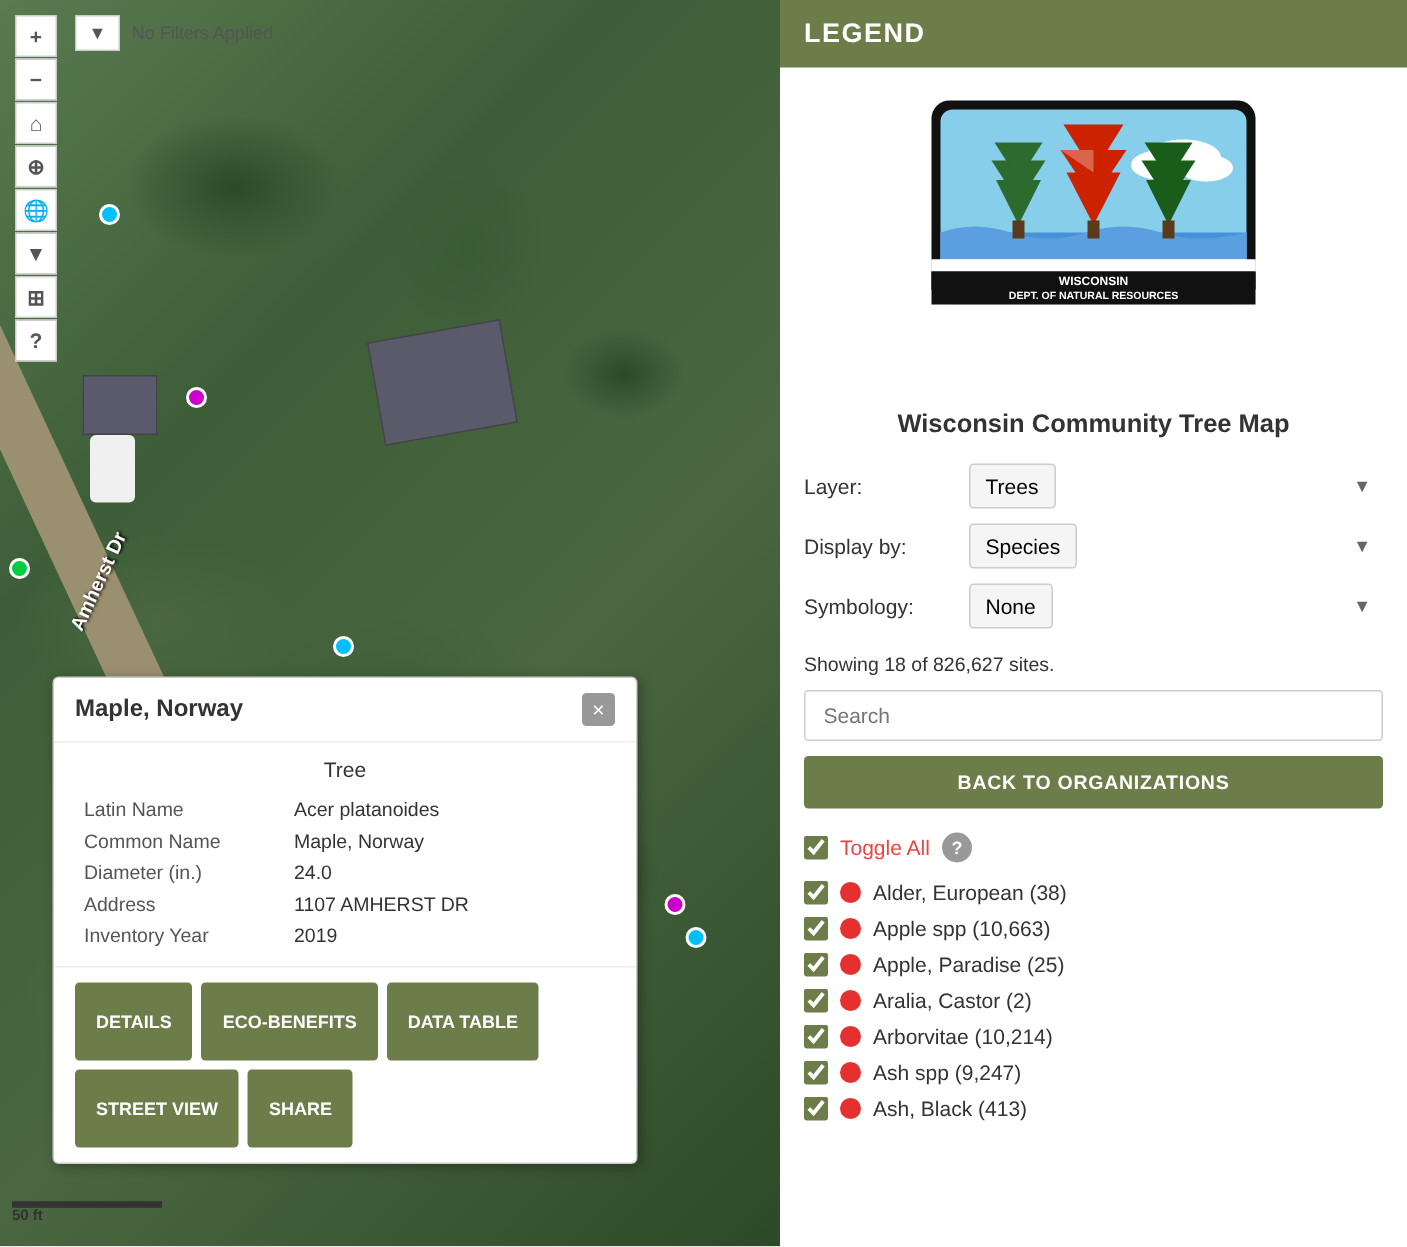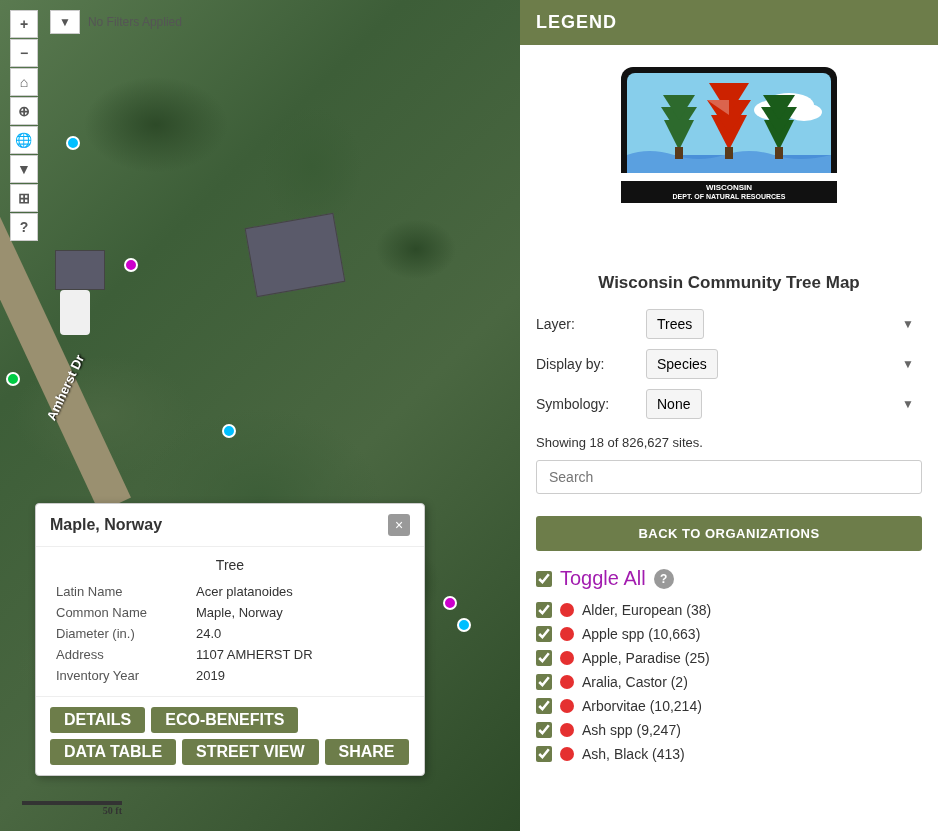--- a/index.html
+++ b/index.html
@@ -147,25 +147,24 @@
       cursor: pointer;
       font-size: 12px;
       color: #555;
     }
     .filter-text { color: #555; font-size: 12px; }
 
     
     .scale-bar {
       position: absolute;
       bottom: 15px;
-      left: 22px;
+      left: 8px;
       display: flex;
       flex-direction: column;
-      align-items: flex-end;
-      font-family: Liberation Serif, serif;
+      align-items: flex-start;
     }
     .scale-line {
       width: 100px;
       height: 4px;
       background: #333;
       border: 1px solid #333;
     }
     .scale-label {
       font-size: 10px;
       color: #333;
@@ -222,27 +221,27 @@
     .popup-table td { padding: 3px 6px; color: #333; }
     .popup-table td:first-child { color: #555; width: 140px; }
     .popup-actions {
       display: flex;
       flex-wrap: wrap;
       gap: 6px;
       padding: 10px 14px;
       border-top: 1px solid #eee;
     }
     .action-btn {
-      padding: 4px 14px;
+      padding: 19px 14px;
       background: #6d7d4a;
       color: #fff;
       border: none;
       border-radius: 3px;
       cursor: pointer;
-      font-size: 16px;
+      font-size: 12px;
       font-weight: bold;
       text-transform: uppercase;
     }
 
     
     #legend-section {
       width: 418px;
       height: 831px;
       background: #fff;
       overflow-y: auto;
@@ -316,21 +315,21 @@
       font-size: 13px;
       color: #333;
       padding: 6px 0 10px;
     }
     .search-box {
       width: 100%;
       padding: 8px 12px;
       border: 1px solid #ccc;
       border-radius: 3px;
       font-size: 14px;
-      margin-bottom: 22px;
+      margin-bottom: 10px;
       color: #999;
     }
     .back-btn {
       display: block;
       width: 100%;
       padding: 10px;
       background: #6d7d4a;
       color: #fff;
       border: none;
       border-radius: 3px;
@@ -347,22 +346,22 @@
       gap: 8px;
       padding: 4px 0 8px;
     }
     .toggle-checkbox {
       width: 16px;
       height: 16px;
       cursor: pointer;
       accent-color: #6d7d4a;
     }
     .toggle-label {
-      font-size: 20px;
-      color: #a21caf;
+      font-size: 14px;
+      color: #ef4444;
     }
     .help-icon {
       width: 20px;
       height: 20px;
       border-radius: 50%;
       background: #999;
       color: #fff;
       font-size: 12px;
       display: flex;
       align-items: center;

